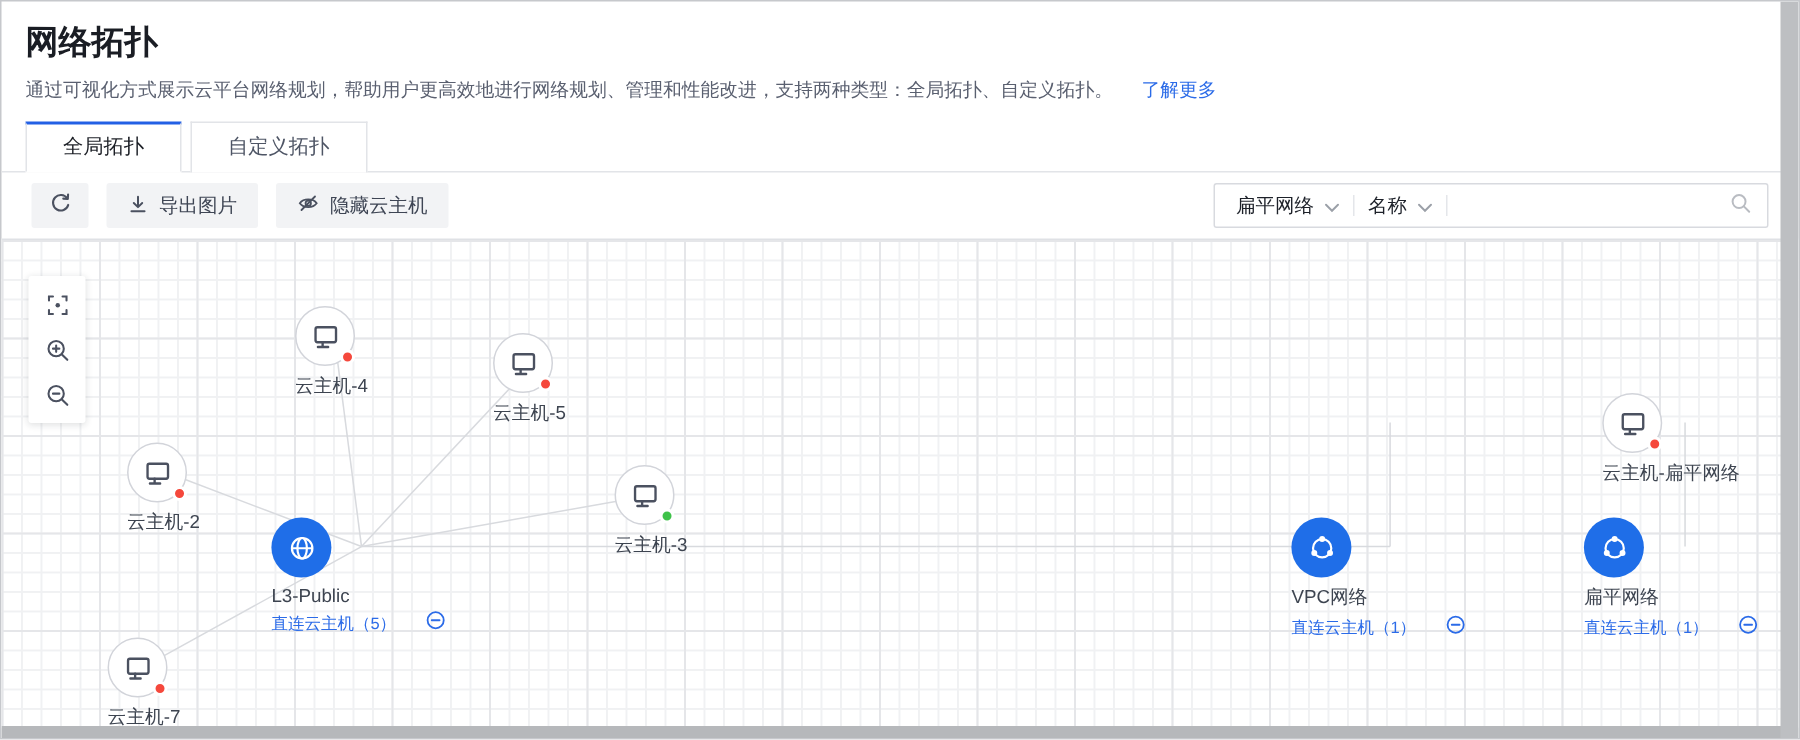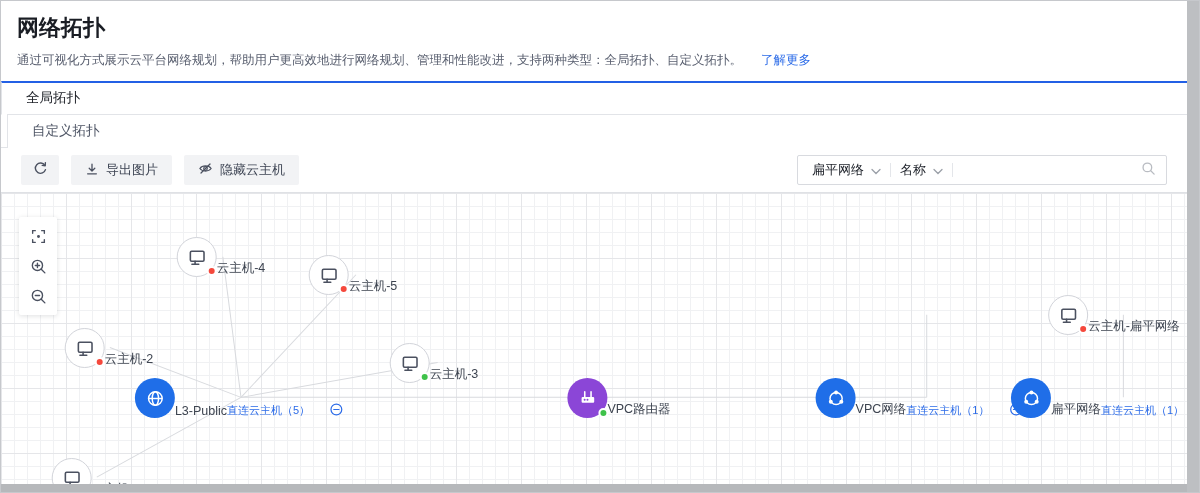--- a/index.html
+++ b/index.html
@@ -10,28 +10,28 @@
     border:1px solid #c6c8cc; overflow:hidden;
     --accent:#2360e5; --link:#2b6be8; --node-blue:#1f6ee8; --purple:#8b46d7;
     --green:#3fc24a; --red:#f5483c; --edge:#d8dade;
   }
   
   .header { padding:12px 16px 0 16px; }
   .page-title { font-size:22px; font-weight:700; color:#1a1d24; line-height:30px; }
   .page-desc { margin-top:8px; font-size:12.5px; color:#5a6070; line-height:18px; }
   .learn-more { color:var(--link); text-decoration:none; margin-left:19px; cursor:pointer; }
   
-  .tabs { margin-top:12px; border-bottom:1px solid #e2e4e8; display:flex;flex-direction:column; }
+  .tabs { margin-top:12px; padding-left:16px; border-bottom:1px solid #e2e4e8; display:flex; }
   .tab { height:34px; line-height:31px; padding:0 24px; font-size:13.5px; color:#4e5565;
          background:#fff; border:1px solid #e2e4e8; border-bottom:none; margin-bottom:-1px; cursor:pointer; }
   .tab.active { border-top:2px solid var(--accent); color:#1a1d24; background:#fff;
                 border-bottom:1px solid #fff; line-height:30px; }
   .tab + .tab { margin-left:6px; }
   
-  .toolbar { height:44px; display:flex; align-items:center; padding:0 32px 0 20px; }
+  .toolbar { height:44px; display:flex; align-items:center; padding:0 20px 0 20px; }
   .tbtn { height:30px; background:#f2f3f5; border:none; border-radius:2px; display:inline-flex;
           align-items:center; gap:7px; padding:0 14px; font-size:13px; color:#3e4554; cursor:pointer; }
   .tbtn.icon-only { width:38px; justify-content:center; padding:0; }
   .tbtn + .tbtn { margin-left:12px; }
   .search-group { margin-left:auto; width:370px; height:30px; border:1px solid #d8dadf; border-radius:2px;
           display:flex; align-items:center; padding:0 10px 0 14px; gap:9px; font-size:13px; color:#1d2129; }
   .sel { display:inline-flex; align-items:center; gap:7px; cursor:pointer; white-space:nowrap; }
   .v-div { width:1px; height:14px; background:#e4e6ea; }
   .search-group input { flex:1; min-width:0; border:none; outline:none; font-size:13px;
           font-family:inherit; color:#1d2129; background:transparent; }
@@ -39,21 +39,21 @@
   .canvas { position:relative; height:326px; border-top:1px solid #dfe1e5; overflow:hidden; background:#fff;
     background-image:
       linear-gradient(#e5e6e9 1px, transparent 1px), linear-gradient(90deg, #e5e6e9 1px, transparent 1px),
       linear-gradient(#f0f1f3 1px, transparent 1px), linear-gradient(90deg, #f0f1f3 1px, transparent 1px);
     background-size:65px 65px, 65px 65px, 13px 13px, 13px 13px; }
   #edges { position:absolute; left:0; top:0; width:100%; height:100%; z-index:1; }
   .zoom-panel { position:absolute; left:18px; top:24px; width:38px; background:#fff; border-radius:2px;
       box-shadow:0 1px 5px rgba(31,35,41,.14); padding:4px 0; display:flex; flex-direction:column; z-index:5; }
   .zoom-panel .zbtn { height:30px; display:flex; align-items:center; justify-content:center; cursor:pointer; }
   
-  .node { position:absolute; display:flex; flex-direction:row; align-items:flex-end; z-index:2; }
+  .node { position:absolute; display:flex; flex-direction:column; align-items:flex-start; z-index:2; }
   .circle { width:40px; height:40px; border-radius:50%; background:#fff; border:1px solid #d2d4da;
             display:flex; align-items:center; justify-content:center; position:relative; cursor:pointer; }
   .node.l3 .circle, .node.network .circle { background:var(--node-blue); border:none; }
   .node.router .circle { background:var(--purple); border:none; }
   .dot { position:absolute; right:-1px; bottom:0; width:10px; height:10px; border-radius:50%;
          border:2px solid #fff; }
   .dot.running { background:var(--green); }
   .dot.stopped { background:var(--red); }
   .nlabel { margin-top:5px; font-size:12.5px; color:#3d4450; white-space:nowrap; }
   .nlink { margin-top:3px; font-size:11px; color:var(--link); white-space:nowrap; display:flex;
@@ -226,32 +226,20 @@
         </div>
         <div class="nlabel">L3-Public</div>
         <div class="nlink">
           <span>直连云主机（5）</span>
           <span><svg width="13" height="13" viewBox="0 0 14 14" fill="none" stroke="#2b6be8" stroke-width="1.3" stroke-linecap="round">
               <circle cx="7" cy="7" r="5.8"></circle>
               <path d="M4.2 7 h5.6"></path>
             </svg></span>
         </div>
       </div>
-      <div class="node router" style="left: 618px; top: 185px; transform: translateX(-50%);">
-        <div class="circle">
-          <svg width="21" height="21" viewBox="0 0 20 20" fill="none">
-            <path d="M7 3.5 v5 M13 3.5 v5" stroke="#fff" stroke-width="1.5" stroke-linecap="round"></path>
-            <rect x="4" y="8.5" width="12" height="5.5" rx="1" fill="#fff"></rect>
-            <circle cx="6.9" cy="11.2" r="0.95" fill="#8b46d7"></circle>
-            <circle cx="9.6" cy="11.2" r="0.95" fill="#8b46d7"></circle>
-          </svg>
-          <span class="dot running"></span>
-        </div>
-        <div class="nlabel">VPC路由器</div>
-      </div>
       <div class="node network" style="left: 918px; top: 185px; transform: translateX(-50%);">
         <div class="circle">
           <svg width="21" height="21" viewBox="0 0 20 20" fill="none" stroke="#fff" stroke-width="1.4">
             <circle cx="10" cy="10" r="5.8"></circle>
             <circle cx="10" cy="4.2" r="1.9" fill="#fff" stroke="none"></circle>
             <circle cx="5" cy="13" r="1.9" fill="#fff" stroke="none"></circle>
             <circle cx="15" cy="13" r="1.9" fill="#fff" stroke="none"></circle>
           </svg>
         </div>
         <div class="nlabel">VPC网络</div>

